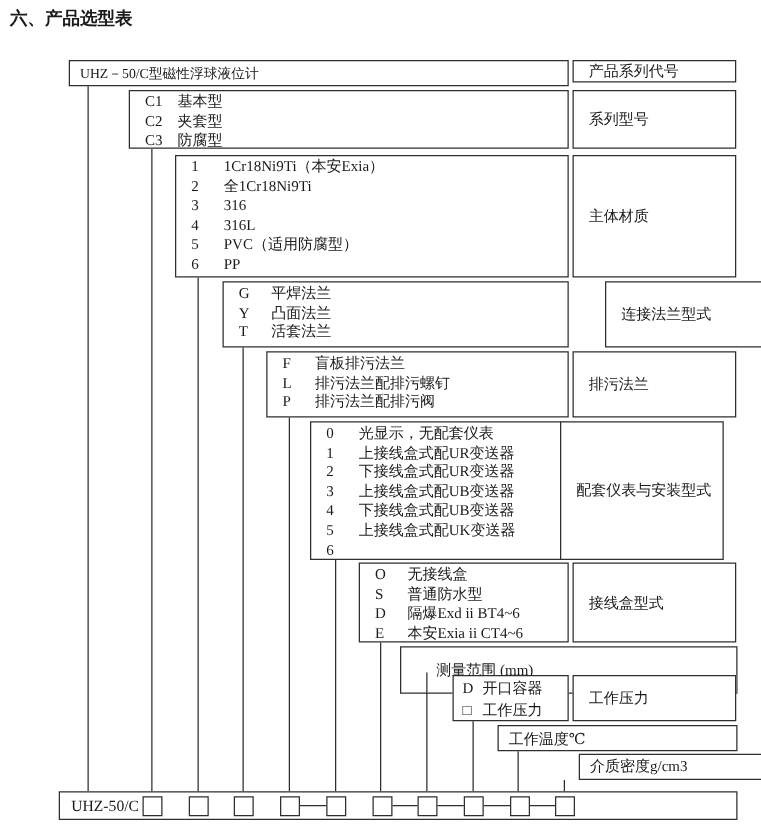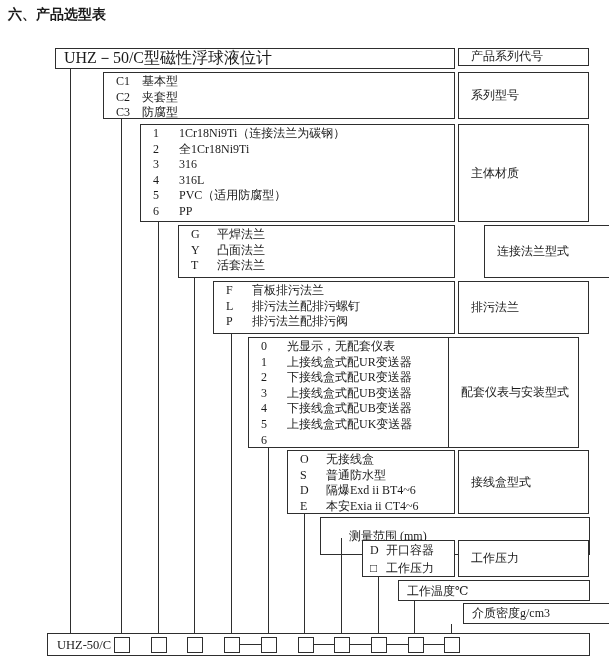--- a/index.html
+++ b/index.html
@@ -17,21 +17,21 @@
     font-weight:bold; font-size:14px;
   }
   .box {
     position:absolute;
     border:1px solid #2e2e2e;
     background:#ffffff;
     box-sizing:border-box;
     font-size:12px;
   }
   .single { display:flex; align-items:center; padding-left:8px; }
-  .titlebox { display:flex; align-items:center; padding-left:8px; font-size:16px; }
+  .titlebox { display:flex; align-items:center; padding-left:8px; font-size:11px; }
   .labelbox { display:flex; align-items:center; padding-left:12px; }
   .options { padding-top:1px; }
   .opt-row { display:flex; line-height:15.6px; padding-left:12px; }
   .opt-code { width:26px; flex:none; }
   .opt-text { flex:1; white-space:nowrap; }
   .tight .opt-row { padding-left:7px; line-height:17.5px; }
   .tight .opt-code { width:16px; }
   .vline { position:absolute; width:1px; background:#2e2e2e; }
   .hline { position:absolute; height:1px; background:#2e2e2e; }
   .bar-prefix { position:absolute; left:9px; top:2px; line-height:19px; font-size:12.5px; }
@@ -43,42 +43,42 @@
 </head>
 <body>
 
 <div class="page-title">六、产品选型表</div>
 
 <div>
 
   <div class="box titlebox" style="left:55px;top:48px;width:400px;height:21px;">
     <span>UHZ－50/C型磁性浮球液位计</span>
   </div>
-  <div class="box labelbox" style="left:458px;top:48px;width:131px;height:18px;align-items:flex-end;">
+  <div class="box labelbox" style="left:458px;top:48px;width:131px;height:18px;">
     <span>产品系列代号</span>
   </div>
 
   <div class="box options" style="left:103px;top:72px;width:352px;height:47px;">
       <div class="opt-row">
         <span class="opt-code">C1</span>
         <span class="opt-text">基本型</span>
       </div>
       <div class="opt-row">
         <span class="opt-code">C2</span>
         <span class="opt-text">夹套型</span>
       </div>
       <div class="opt-row">
         <span class="opt-code">C3</span>
         <span class="opt-text">防腐型</span>
       </div>
     </div>
   <div class="box options" style="left:140px;top:124px;width:315px;height:98px;">
       <div class="opt-row">
         <span class="opt-code">1</span>
-        <span class="opt-text">1Cr18Ni9Ti（连接法兰为碳钢）</span>
+        <span class="opt-text">1Cr18Ni9Ti（本安Exia）</span>
       </div>
       <div class="opt-row">
         <span class="opt-code">2</span>
         <span class="opt-text">全1Cr18Ni9Ti</span>
       </div>
       <div class="opt-row">
         <span class="opt-code">3</span>
         <span class="opt-text">316</span>
       </div>
       <div class="opt-row">

